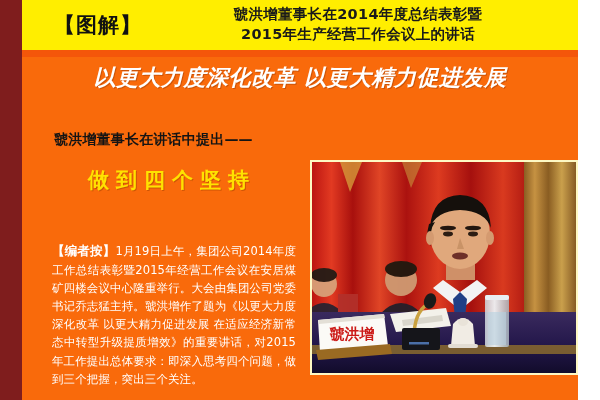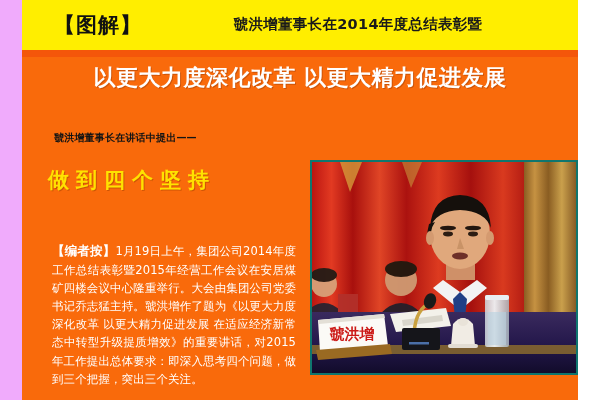--- a/index.html
+++ b/index.html
@@ -11,21 +11,21 @@
     width: 600px;
     height: 400px;
     overflow: hidden;
     font-family: "DejaVu Sans", "Liberation Sans", sans-serif;
   }
 
   #poster {
     position: relative;
     width: 518px;
     height: 400px;
-    background: #f0abfc;
+    background: #7f1d1d;
   }
 
   
   .frame {
     position: absolute;
     left: 22px;
     top: 0px;
     width: 556px;
     height: 400px;
     background: #f96a0b;
@@ -75,49 +75,51 @@
     white-space: nowrap;
   }
 
   
   .banner {
     position: absolute;
     left: 0;
     top: 62px;
     width: 556px;
     text-align: center;
+    font-style: italic;
   }
   .banner-line {
     font-size: 22px;
     font-weight: bold;
     color: #ffffff;
     line-height: 1.42;
     letter-spacing: 0.5px;
     white-space: nowrap;
     text-shadow: 1px 1px 0 rgba(120,40,0,0.35);
   }
 
   
   .leadin {
     position: absolute;
     left: 32px;
     top: 131px;
-    font-size: 10px;
+    font-size: 14px;
     font-weight: bold;
     color: #141414;
     letter-spacing: 0.2px;
     white-space: nowrap;
   }
 
   
   .slogans {
     position: absolute;
     left: 26px;
     top: 162px;
     width: 248px;
+    text-align: center;
   }
   .slogan-line {
     font-size: 21px;
     font-weight: bold;
     color: #ffe200;
     letter-spacing: 7px;
     line-height: 1.72;
     white-space: nowrap;
     text-shadow: 1px 1px 0 rgba(150,60,0,0.45);
   }
@@ -139,37 +141,38 @@
     font-size: 12.5px;
   }
 
   
   .photo-wrap {
     position: absolute;
     left: 288px;
     top: 160px;
     width: 268px;
     height: 215px;
-    border: 2px solid #0f766e;
+    border: 2px solid #fef9c3;
     box-sizing: border-box;
     overflow: hidden;
     background: #7e1410;
   }
   .photo-svg { display: block; width: 100%; height: 100%; }
 </style>
 </head>
 <body>
 
 <div id="poster">
   <div class="frame">
 
     <div class="header-band">
       <div class="bracket-title">【图解】</div>
       <div class="header-lines">
         <div class="header-line">虢洪增董事长在2014年度总结表彰暨</div>
+        <div class="header-line">2015年生产经营工作会议上的讲话</div>
       </div>
     </div>
     <div class="header-rule"></div>
 
     <div class="banner">
       <div class="banner-line">以更大力度深化改革 以更大精力促进发展</div>
     </div>
 
     <div class="leadin">虢洪增董事长在讲话中提出——</div>
 

